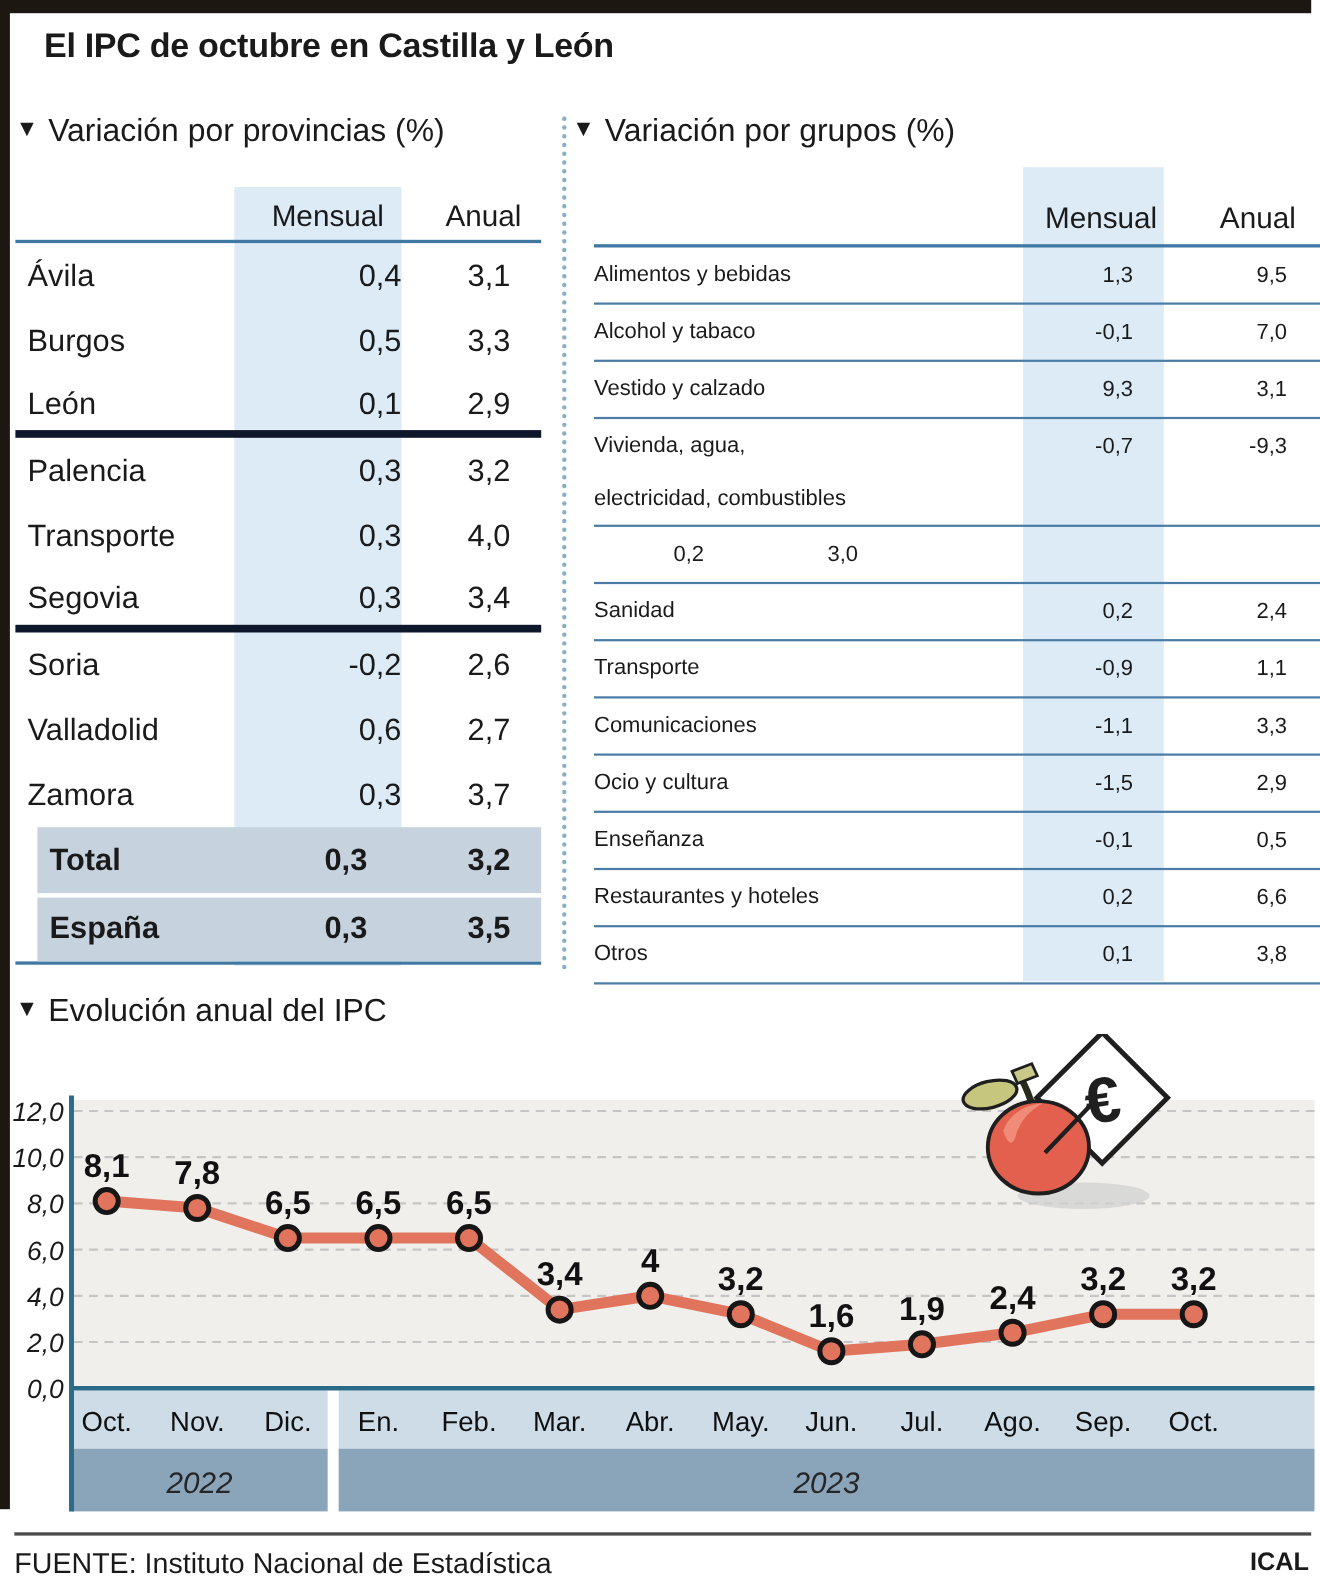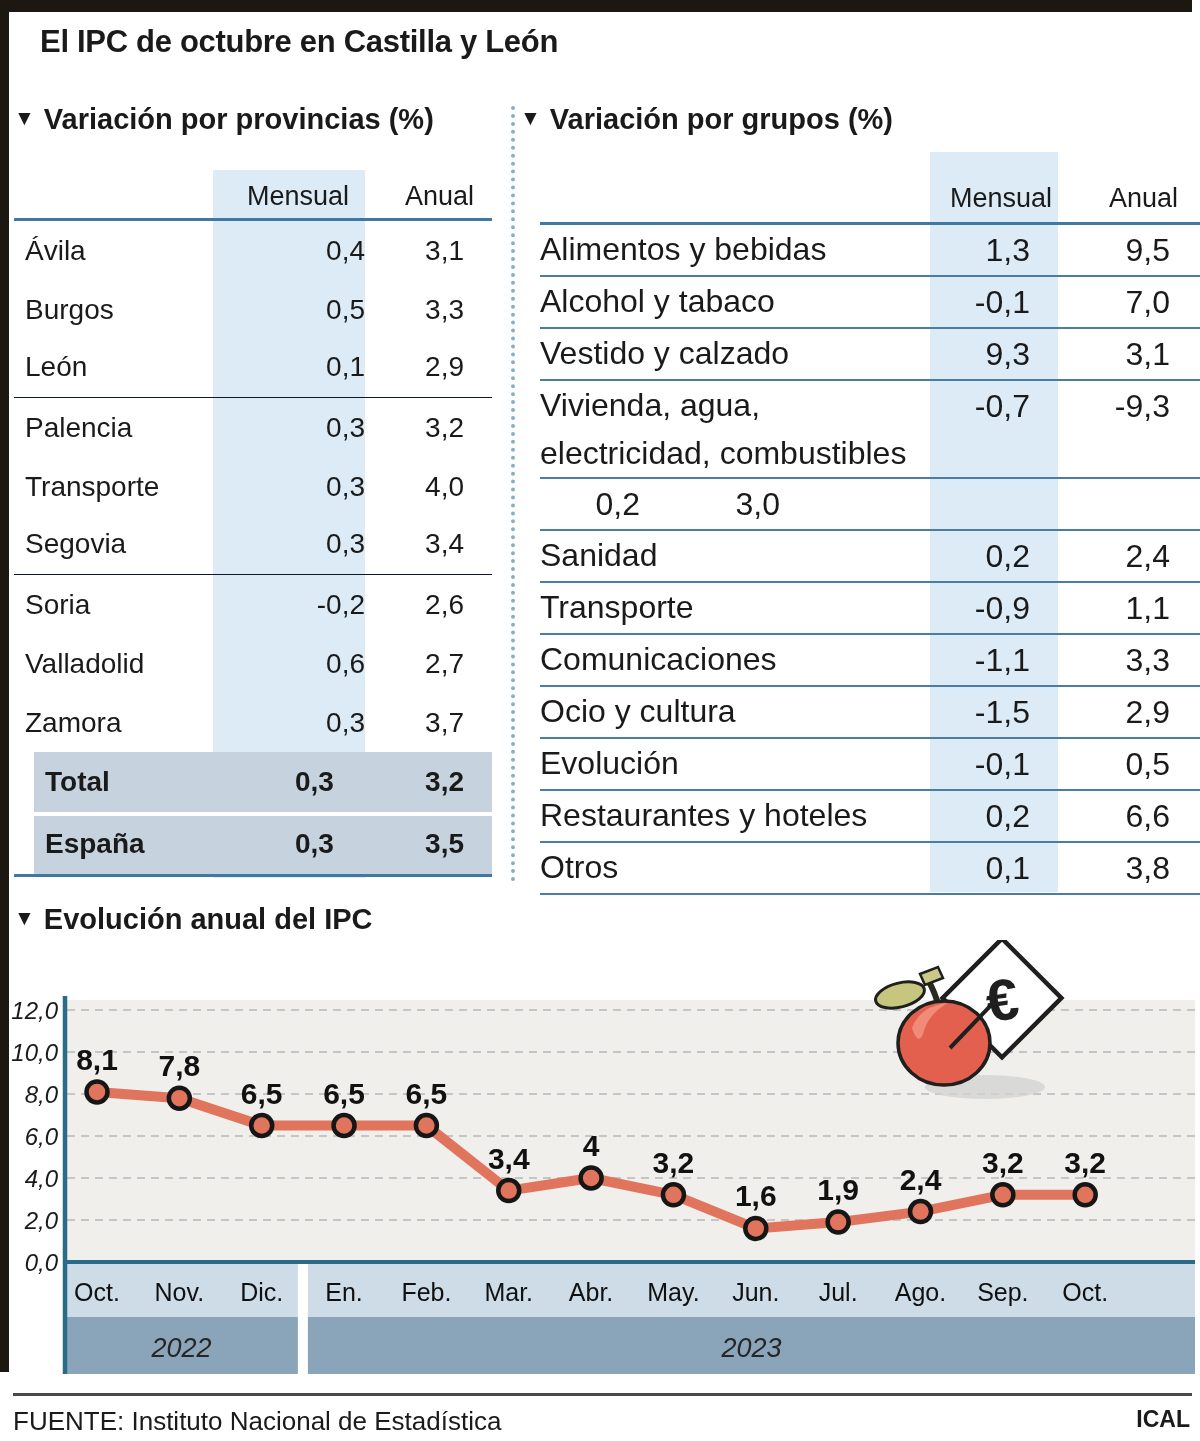--- a/index.html
+++ b/index.html
@@ -1,60 +1,60 @@
 <!DOCTYPE html>
 <html><head>
 <meta charset="utf-8">
 <style>
   html,body{margin:0;padding:0;background:#ffffff;}
   body{font-family:"Liberation Sans",sans-serif;color:#1a1a1a;}
   .frame{position:relative;width:1200px;height:1441px;background:#fff;overflow:hidden;}
   .topbar{position:absolute;left:0;top:0;width:1192px;height:12px;background:#1d1712;}
   .leftbar{position:absolute;left:0;top:0;width:9px;height:1372px;background:#1d1712;}
   .title{position:absolute;left:0;top:24px;width:100%;text-align:left;font-size:31px;font-weight:bold;letter-spacing:-0.3px;margin-left:40px;}
-  .sec{position:absolute;font-size:29px;font-weight:bold;white-space:nowrap;}
+  .sec{position:absolute;font-size:29px;font-weight:normal;white-space:nowrap;}
   .sec .arrow{font-size:21px;margin-right:9px;vertical-align:4px;}
   #sec-prov{left:14px;top:103px;}
   #sec-group{left:520px;top:103px;}
   #sec-evol{left:14px;top:903px;}
   .band{position:absolute;z-index:0;background:#dcebf6;}
   #band-left{left:213px;top:170px;width:152px;height:708px;}
   #band-right{left:930px;top:152px;width:128px;height:740px;}
   .divider{position:absolute;left:511px;top:106px;height:776px;width:0;border-left:4px dotted #86afc8;z-index:0;}
 
   
   .ltable{position:absolute;left:14px;top:165px;width:478px;z-index:1;}
   .lt-row{display:flex;}
   .lt-label{width:199px;padding-left:11px;box-sizing:border-box;}
   .lt-mensual{width:152px;text-align:right;box-sizing:border-box;}
   .lt-anual{width:127px;text-align:right;box-sizing:border-box;}
   .lt-header{display:flex;height:53px;line-height:62px;font-size:27px;}
   .lt-header .lt-mensual{padding-right:16px;}
   .lt-header .lt-anual{padding-right:18px;}
   .lt-body{border-top:3px solid #3f78a3;}
   .lt-body .lt-row{height:59px;line-height:59px;font-size:28px;}
-  .lt-body .lt-row.sep{border-bottom:1px solid #0f172a;box-sizing:border-box;line-height:56px;}
+  .lt-body .lt-row.sep{border-bottom:7px solid #0f172a;box-sizing:border-box;line-height:56px;}
   .lt-body .lt-mensual{}
   .lt-body .lt-anual{padding-right:28px;}
   .lt-totals{border-bottom:3px solid #3f78a3;}
   .lt-totals .lt-row{height:60px;line-height:60px;font-weight:bold;background:#c6d3de;font-size:28px;margin-left:20px;}
   .lt-totals .lt-row + .lt-row{border-top:4px solid #ffffff;height:58px;line-height:55px;}
   .lt-totals .lt-mensual{padding-right:36px;}
   .lt-totals .lt-anual{padding-right:28px;}
 
   
   .rtable{position:absolute;left:540px;top:165px;width:660px;z-index:1;}
   .rt-header{display:flex;height:57px;line-height:66px;font-size:27px;}
   .rt-label{width:390px;box-sizing:border-box;}
   .rt-mensual{width:128px;text-align:right;box-sizing:border-box;}
   .rt-anual{width:142px;text-align:right;box-sizing:border-box;}
   .rt-header .rt-mensual{padding-right:6px;}
   .rt-header .rt-anual{padding-right:22px;}
   .rt-body{border-top:3px solid #3f78a3;}
-  .rt-row{display:flex;align-items:flex-start;min-height:48px;border-bottom:2px solid #4a7ca6;font-size:32px;}
+  .rt-row{display:flex;align-items:flex-start;min-height:48px;border-bottom:2px solid #4a7ca6;font-size:20px;}
   .rt-row .rt-label{line-height:48px;white-space:pre-line;}
   .rt-row .rt-mensual,.rt-row .rt-anual{line-height:50px;}
   .rt-row .rt-mensual{padding-right:28px;}
   .rt-row .rt-anual{padding-right:30px;}
 
   
   .chart{position:absolute;left:0;top:940px;width:1200px;height:450px;z-index:1;}
   svg text{font-family:"Liberation Sans",sans-serif;}
   .ytick{font-size:24px;font-style:italic;fill:#1a1a1a;}
   .month{font-size:25px;fill:#101010;}
@@ -196,21 +196,21 @@
           <div class="rt-label">Comunicaciones</div>
           <div class="rt-mensual">-1,1</div>
           <div class="rt-anual">3,3</div>
         </div>
         <div class="rt-row">
           <div class="rt-label">Ocio y cultura</div>
           <div class="rt-mensual">-1,5</div>
           <div class="rt-anual">2,9</div>
         </div>
         <div class="rt-row">
-          <div class="rt-label">Evolución</div>
+          <div class="rt-label">Enseñanza</div>
           <div class="rt-mensual">-0,1</div>
           <div class="rt-anual">0,5</div>
         </div>
         <div class="rt-row">
           <div class="rt-label">Restaurantes y hoteles</div>
           <div class="rt-mensual">0,2</div>
           <div class="rt-anual">6,6</div>
         </div>
         <div class="rt-row">
           <div class="rt-label">Otros</div>

